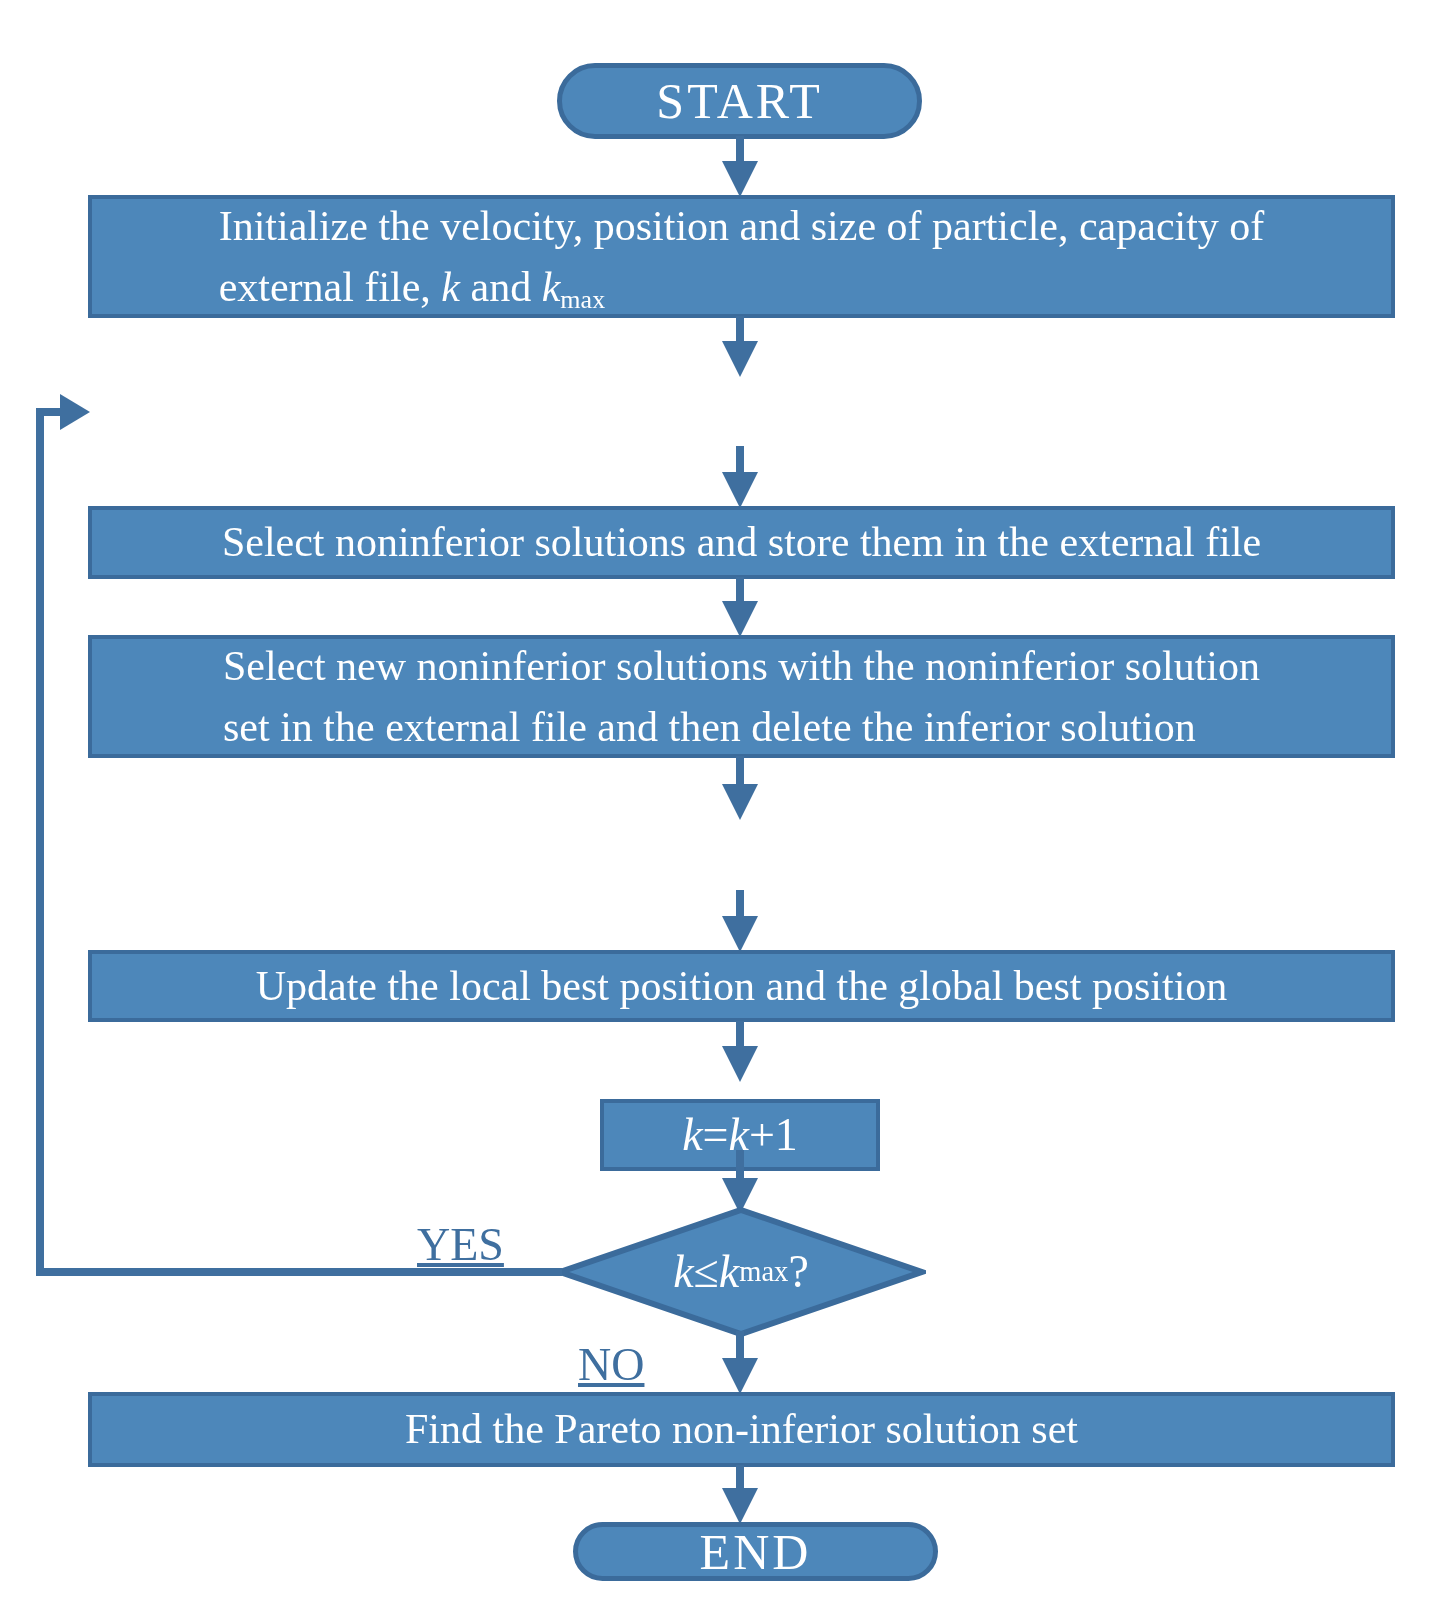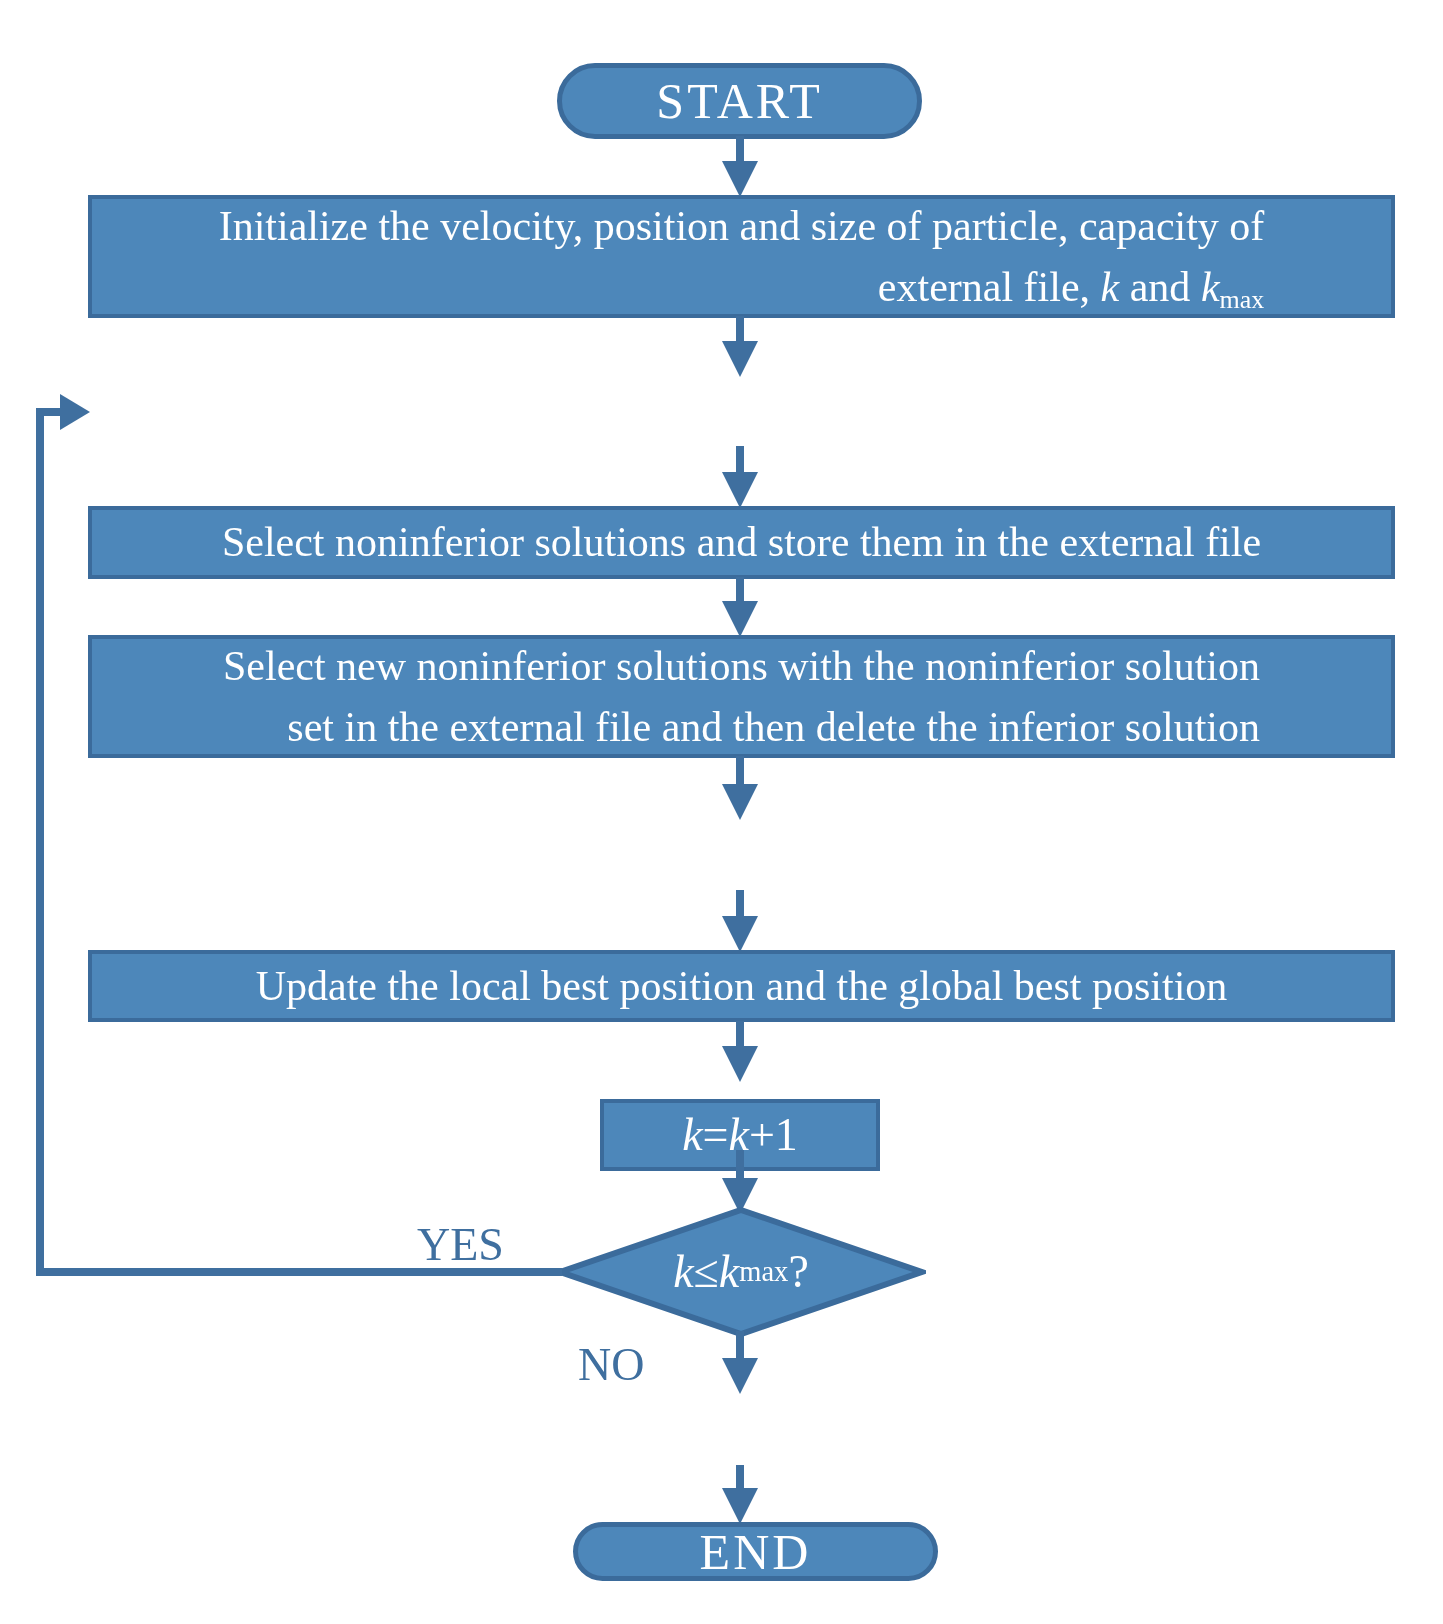--- a/index.html
+++ b/index.html
@@ -16,21 +16,21 @@
     width:1443px;height:1624px;
     background:#ffffff;
     font-family:"Liberation Serif","DejaVu Serif",serif;
     overflow:hidden;
   }
   .node{
     position:absolute;
     background:var(--fill);
     border:5px solid var(--border);
     display:flex;align-items:center;justify-content:center;
-    text-align:right;
+    text-align:left;
   }
   .rect{border-width:4px;}
   .stadium{border-radius:38px;}
   .txt{
     color:var(--nodetext);
     font-size:42px;
     line-height:61px;
   }
   .big{font-size:50px;letter-spacing:3px;line-height:1;}
   .mid{font-size:46px;line-height:1;}
@@ -59,20 +59,21 @@
     position:absolute;width:0;height:0;display:block;
     border-top:18px solid transparent;
     border-bottom:18px solid transparent;
     border-left:30px solid var(--line);
   }
   .edge-label{
     position:absolute;
     color:var(--label);
     font-size:46px;line-height:1;
     font-family:"Liberation Serif","DejaVu Serif",serif;
+    text-decoration:underline;
   }
   .diamond-wrap{position:absolute;}
   .diamond-wrap svg{position:absolute;left:0;top:0;display:block;}
   .diamond-wrap .poly{fill:var(--fill);stroke:var(--border);stroke-width:6;}
   .dtext{
     position:absolute;left:0;top:0;width:100%;height:100%;
     display:flex;align-items:center;justify-content:center;
   }
 </style>
 </head>
@@ -172,20 +173,23 @@
   <div class="line" style="left:36px;top:408px;width:28px;height:8px;"></div>
   <i class="rhead" style="left:60px;top:394px;"></i>
   <div class="edge-label" style="left:417px;top:1222px;">YES</div>
 
   <div class="varrow" style="top:1331px;height:63px;">
       <i class="shaft"></i>
       <i class="head"></i>
     </div>
   <div class="edge-label" style="left:578px;top:1342px;">NO</div>
 
+  <div class="node rect" style="left:88px;top:1392px;width:1307px;height:75px;">
+    <span class="txt">Find the Pareto non-inferior solution set</span>
+  </div>
 
   <div class="varrow" style="top:1465px;height:59px;">
       <i class="shaft"></i>
       <i class="head"></i>
     </div>
 
   <div class="node stadium" style="left:573px;top:1522px;width:365px;height:59px;">
     <span class="txt big">END</span>
   </div>
 

